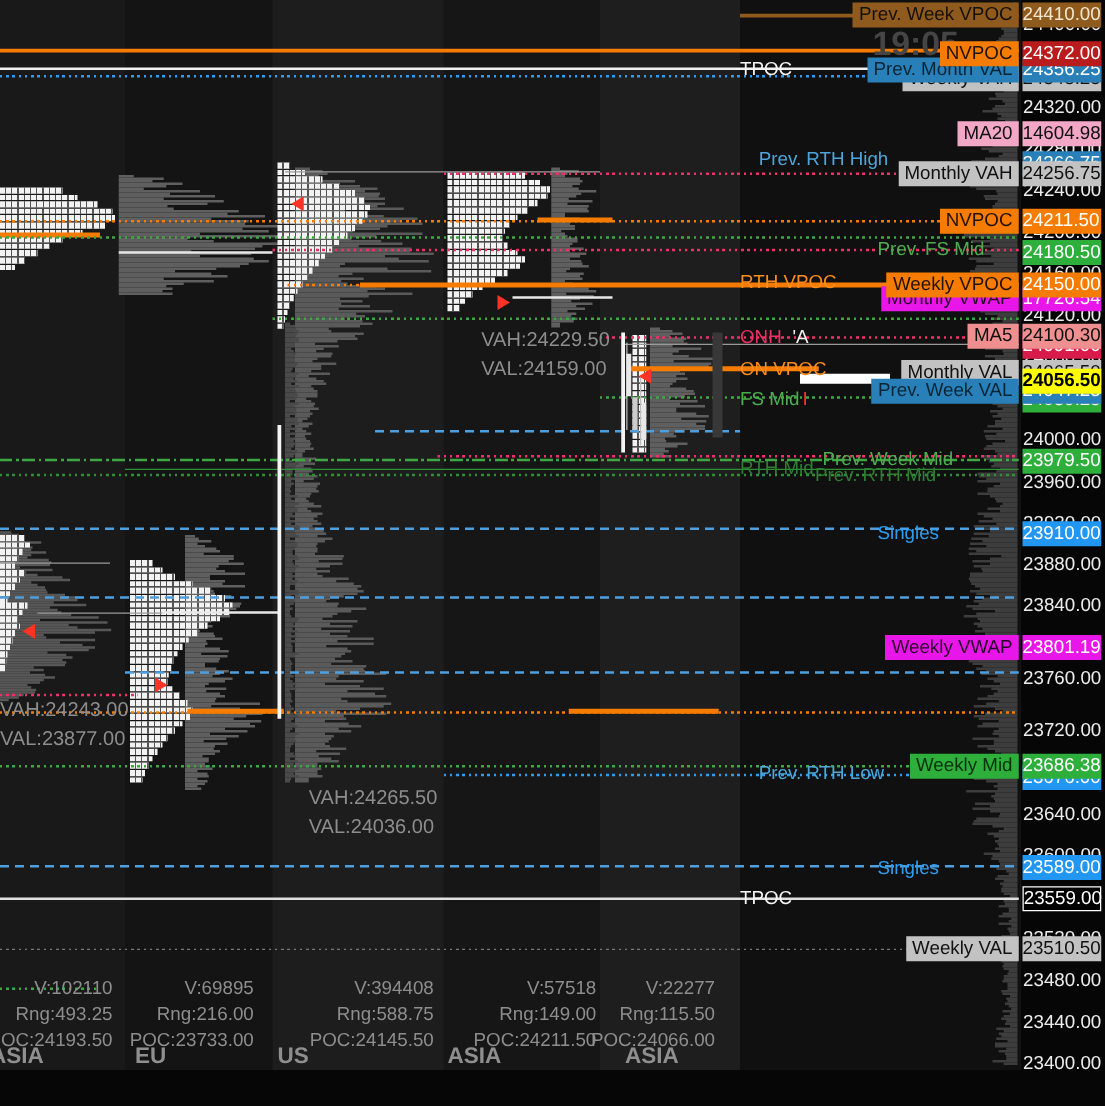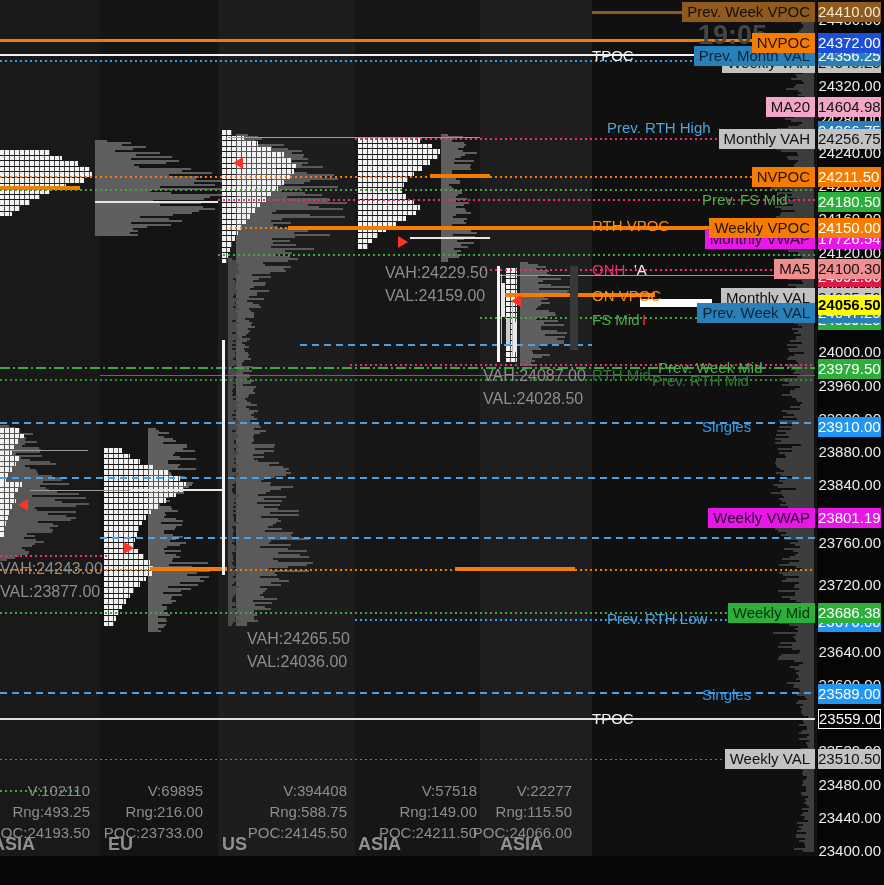--- a/index.html
+++ b/index.html
@@ -1416,24 +1416,20 @@
       <div class="lbl" style="left: 652px; top: 372px; color: rgb(47, 125, 51);">Prev. RTH Mid</div>
       <div class="lbl" style="left: 658px; top: 359px; color: rgb(76, 174, 79);">Prev. Week Mid</div>
       <div class="lbl" style="left: 702px; top: 418px; color: rgb(46, 157, 240);">Singles</div>
       <div class="lbl" style="left: 607px; top: 610px; color: rgb(77, 166, 217);">Prev. RTH Low</div>
       <div class="lbl" style="left: 702px; top: 686px; color: rgb(46, 157, 240);">Singles</div>
       <div class="lbl" style="left: 592px; top: 710px; color: rgb(245, 245, 245);">TPOC</div>
       <div class="ann" style="left: 385px; top: 262px; line-height: 21px;">
         <div>VAH:24229.50</div>
         <div style="margin-top: 2px;">VAL:24159.00</div>
       </div>
-      <div class="ann" style="left: 483px; top: 365px; line-height: 21px;">
-        <div>VAH:24087.00</div>
-        <div style="margin-top: 2px;">VAL:24028.50</div>
-      </div>
       <div class="ann" style="left: 0px; top: 558px; line-height: 21px;">
         <div>VAH:24243.00</div>
         <div style="margin-top: 2px;">VAL:23877.00</div>
       </div>
       <div class="ann" style="left: 247px; top: 628px; line-height: 21px;">
         <div>VAH:24265.50</div>
         <div style="margin-top: 2px;">VAL:24036.00</div>
       </div>
       <div class="stat" style="left: -70px; top: 782px;">V:102110</div>
       <div class="stat" style="left: -70px; top: 803px;">Rng:493.25</div>
@@ -1482,21 +1478,21 @@
       <div class="tick" style="top: 709.04px;">23560.00</div>
       <div class="tick" style="top: 742.28px;">23520.00</div>
       <div class="tick" style="top: 775.52px;">23480.00</div>
       <div class="tick" style="top: 808.76px;">23440.00</div>
       <div class="tick" style="top: 842px;">23400.00</div>
       <div class="lbadge" style="top: 53.0042px; background: rgb(194, 194, 194); color: rgb(17, 17, 17);">Weekly VAH</div>
       <div class="pbadge" style="top: 53.0042px; background: rgb(194, 194, 194); color: rgb(17, 17, 17);">24348.25</div>
       <div class="lbadge" style="top: 46.3562px; background: rgb(41, 128, 185); color: rgb(8, 37, 54);">Prev. Month VAL</div>
       <div class="pbadge" style="top: 46.3562px; background: rgb(41, 128, 185); color: rgb(255, 255, 255);">24356.25</div>
       <div class="lbadge" style="top: 33.268px; background: rgb(245, 124, 0); color: rgb(36, 18, 0);">NVPOC</div>
-      <div class="pbadge" style="top: 33.268px; background: #1d4ed8; color: rgb(255, 255, 255);">24372.00</div>
+      <div class="pbadge" style="top: 33.268px; background: #b91c1c; color: rgb(255, 255, 255);">24372.00</div>
       <div class="lbadge" style="top: 1.69px; background: rgb(143, 90, 30); color: rgb(23, 16, 8);">Prev. Week VPOC</div>
       <div class="pbadge" style="top: 1.69px; background: rgb(143, 90, 30); color: rgb(243, 230, 206);">24410.00</div>
       <div class="pbadge" style="top: 120.731px; background: rgb(41, 128, 185); color: rgb(255, 255, 255);">24266.75</div>
       <div class="lbadge" style="top: 129.041px; background: rgb(194, 194, 194); color: rgb(17, 17, 17);">Monthly VAH</div>
       <div class="pbadge" style="top: 129.041px; background: rgb(194, 194, 194); color: rgb(17, 17, 17);">24256.75</div>
       <div class="lbadge" style="top: 96.6899px; background: rgb(242, 167, 198); color: rgb(17, 17, 17);">MA20</div>
       <div class="pbadge" style="top: 96.6899px; background: rgb(242, 167, 198); color: rgb(17, 17, 17);">14604.98</div>
       <div class="lbadge" style="top: 166.643px; background: rgb(245, 124, 0); color: rgb(36, 18, 0);">NVPOC</div>
       <div class="pbadge" style="top: 166.643px; background: rgb(245, 124, 0); color: rgb(255, 255, 255);">24211.50</div>
       <div class="pbadge" style="top: 192.404px; background: rgb(46, 175, 60); color: rgb(255, 255, 255);">24180.50</div>

